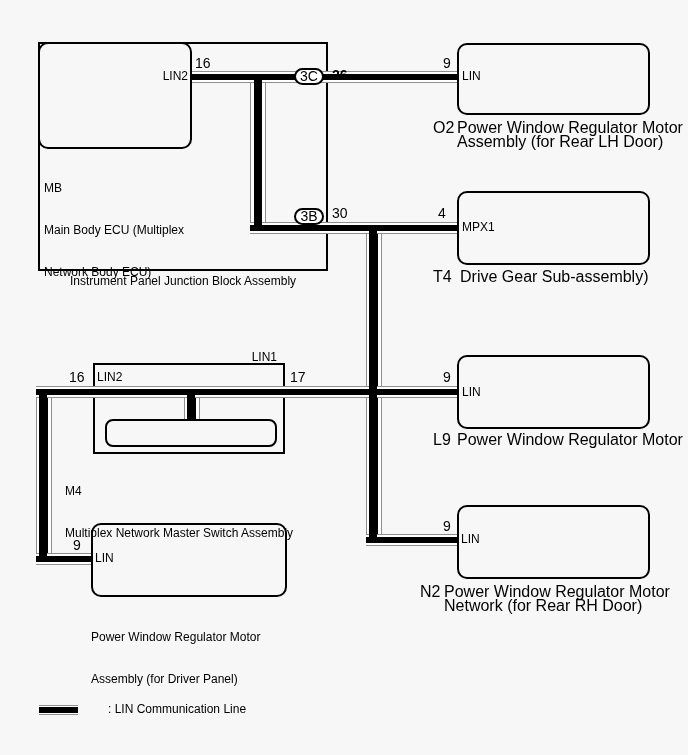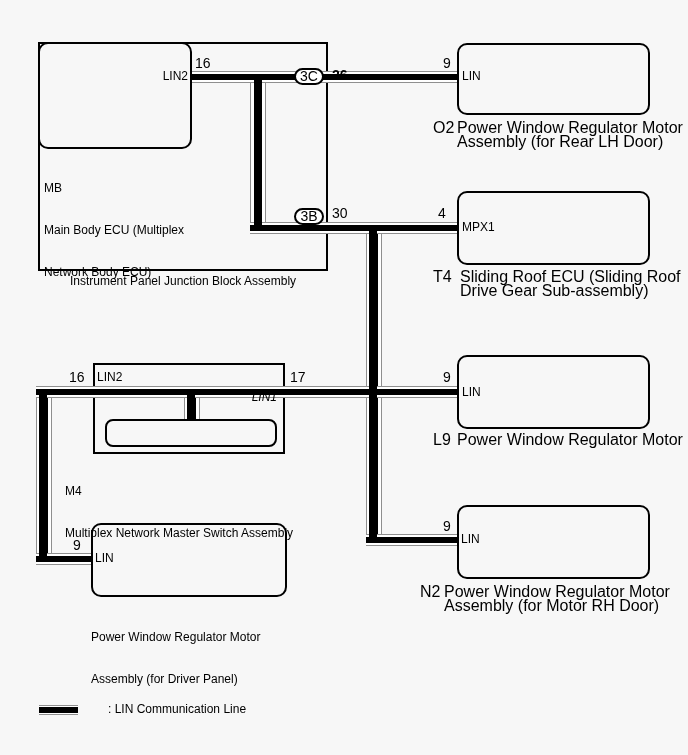--- a/index.html
+++ b/index.html
@@ -81,21 +81,21 @@
       <span>3B</span>
     </div>
 
   <div class="txt right" style="left:140px;top:69px;width:48px;">LIN2</div>
   <div class="txt" style="left:462px;top:69px;">LIN</div>
   <div class="txt" style="left:462px;top:220px;">MPX1</div>
   <div class="txt" style="left:462px;top:385px;">LIN</div>
   <div class="txt" style="left:461px;top:532px;">LIN</div>
   <div class="txt" style="left:95px;top:551px;">LIN</div>
   <div class="txt" style="left:97px;top:370px;">LIN2</div>
-  <div class="txt right" style="left:237px;top:390px;width:40px;font-style:italic;">LIN1</div>
+  <div class="txt right" style="left:237px;top:350px;width:40px;">LIN1</div>
 
   <div class="pin" style="left:195px;top:56px;">16</div>
   <div class="pin" style="left:332px;top:68px;font-weight:bold;">26</div>
   <div class="pin" style="left:443px;top:56px;">9</div>
   <div class="pin" style="left:332px;top:206px;">30</div>
   <div class="pin" style="left:438px;top:206px;">4</div>
   <div class="pin" style="left:69px;top:370px;">16</div>
   <div class="pin" style="left:290px;top:370px;">17</div>
   <div class="pin" style="left:443px;top:370px;">9</div>
   <div class="pin" style="left:443px;top:519px;">9</div>
@@ -113,37 +113,36 @@
     <span class="code">O2</span>
     <div class="nm">
       <div>Power Window Regulator Motor</div>
       <div>Assembly (for Rear LH Door)</div>
     </div>
   </div>
 
   <div class="cap" style="left:433px;top:270px;">
     <span class="code">T4</span>
     <div class="nm" style="margin-left:27px;">
-      <div>Sliding Roof ECU (Sliding Roof</div>
       <div>Drive Gear Sub-assembly)</div>
     </div>
   </div>
 
   <div class="cap" style="left:433px;top:433px;">
     <span class="code">L9</span>
     <div class="nm">
       <div>Power Window Regulator Motor</div>
     </div>
   </div>
 
   <div class="cap" style="left:420px;top:585px;">
     <span class="code">N2</span>
     <div class="nm">
       <div>Power Window Regulator Motor</div>
-      <div>Assembly (for Motor RH Door)</div>
+      <div>Network (for Rear RH Door)</div>
     </div>
   </div>
 
   <div class="txt stack" style="left:65px;top:456px;">
     <div>M4</div>
     <div>Multiplex Network Master Switch Assembly</div>
   </div>
 
   <div class="txt stack" style="left:91px;top:602px;">
     <div>Power Window Regulator Motor</div>

